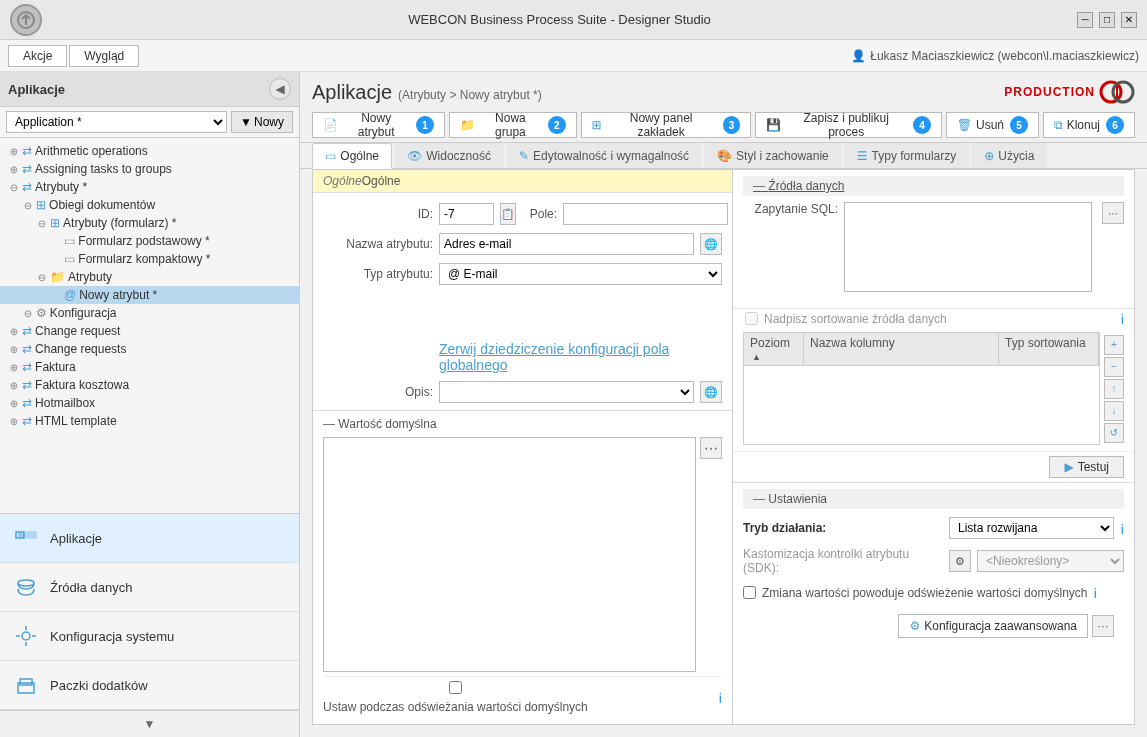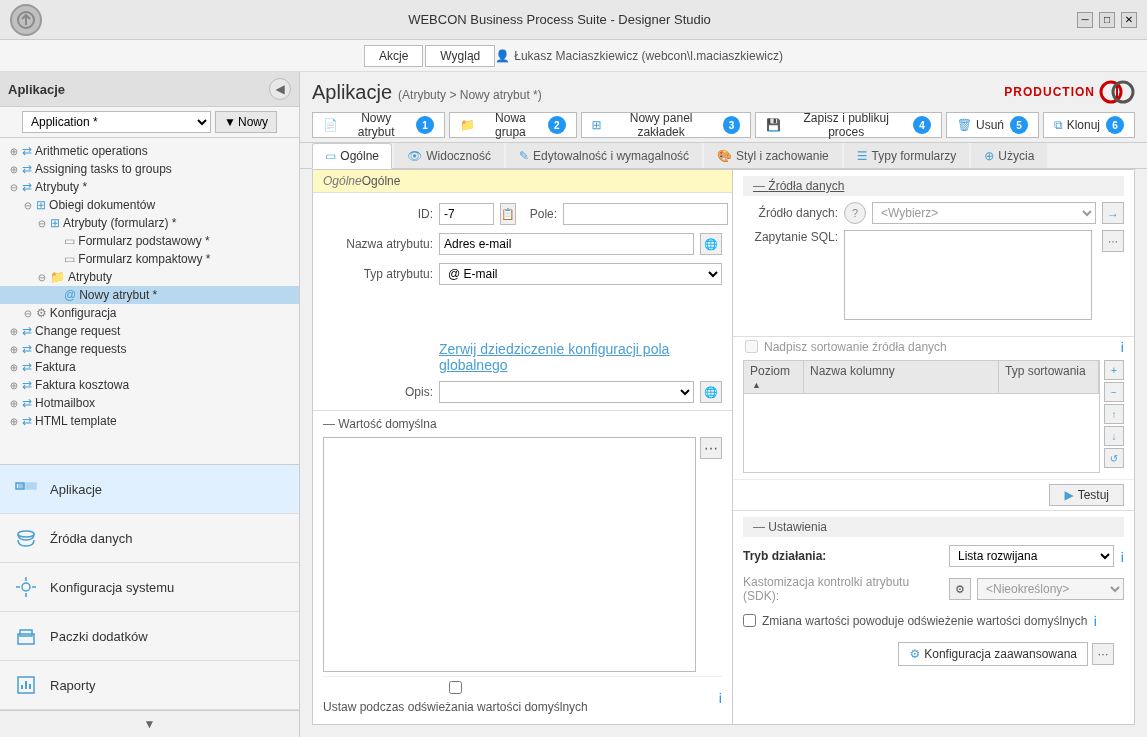--- a/index.html
+++ b/index.html
@@ -29,21 +29,21 @@
     .win-btn { width: 16px; height: 16px; border: 1px solid #999; background: #ddd; cursor: pointer; display: flex; align-items: center; justify-content: center; font-size: 10px; }
 
     
     .menu-bar {
       background: #f5f5f5;
       height: 32px;
       display: flex;
       align-items: center;
       padding: 0 8px;
       border-bottom: 1px solid #ddd;
-      justify-content: center;
+      justify-content: space-between;
     }
     .menu-left { display: flex; gap: 2px; align-items: center; }
     .menu-btn {
       padding: 3px 14px;
       border: 1px solid #bbb;
       background: white;
       cursor: pointer;
       font-size: 12px;
       color: #333;
     }
@@ -79,21 +79,21 @@
       border: 1px solid #bbb;
       background: #e8e8e8;
       cursor: pointer;
       display: flex; align-items: center; justify-content: center;
       font-size: 12px; color: #666;
       border-radius: 50%;
     }
     .sidebar-toolbar {
       display: flex;
       align-items: center;
-      padding: 4px 22px;
+      padding: 4px 6px;
       gap: 4px;
       border-bottom: 1px solid #ccc;
       background: #f5f5f5;
     }
     .sidebar-select {
       flex: 1;
       height: 22px;
       border: 1px solid #bbb;
       background: white;
       font-size: 12px;
@@ -467,21 +467,21 @@
     .sort-ctrl-btn {
       width: 20px; height: 20px;
       border: 1px solid #bbb;
       background: #f0f0f0;
       cursor: pointer;
       display: flex; align-items: center; justify-content: center;
       font-size: 10px; color: #4a9fd4;
     }
     .sort-row-wrap {
       display: flex;
-      align-items: flex-start;
+      align-items: center;
       border-radius: 13px;
     }
     .sort-table-wrap { flex: 1; }
 
     
     .test-section {
       display: flex;
       justify-content: flex-end;
       padding: 4px 10px;
       border-top: 1px solid #eee;
@@ -723,29 +723,20 @@
         <span class="sidebar-nav-label">Konfiguracja systemu</span>
       </div>
       <div class="sidebar-nav-item">
         <div class="sidebar-nav-icon">
           <svg width="24" height="24" viewBox="0 0 24 24">
             <rect x="4" y="10" width="16" height="10" fill="none" stroke="#4a9fd4" stroke-width="1.5"></rect>
             <rect x="6" y="6" width="12" height="6" fill="none" stroke="#4a9fd4" stroke-width="1.5"></rect>
           </svg>
         </div>
         <span class="sidebar-nav-label">Paczki dodatków</span>
-      </div>
-      <div class="sidebar-nav-item">
-        <div class="sidebar-nav-icon">
-          <svg width="24" height="24" viewBox="0 0 24 24">
-            <rect x="4" y="4" width="16" height="16" fill="none" stroke="#4a9fd4" stroke-width="1.5"></rect>
-            <path d="M8 16 L8 12 M12 16 L12 8 M16 16 L16 11" stroke="#4a9fd4" stroke-width="2"></path>
-          </svg>
-        </div>
-        <span class="sidebar-nav-label">Raporty</span>
       </div>
       <div class="sidebar-collapse-btn">▼</div>
     </div>
   </div>
 
   <div class="content-area">
 
     <div class="page-header">
       <div style="display:flex; align-items:baseline; gap:6px">
         <span class="page-title">Aplikacje</span>
@@ -897,28 +888,20 @@
           </div>
         </div>
       </div>
 
       <div class="right-panel">
 
         <div class="datasource-section">
           <div class="ds-header">
             <span style="font-style:italic;color:#777">— </span><span>Źródła danych</span>
           </div>
-          <div class="ds-row">
-            <span class="ds-label">Źródło danych:</span>
-            <button class="form-icon-btn" style="width:22px;height:22px;border-radius:50%;font-size:11px;color:#888;">?</button>
-            <select class="ds-select" style="flex:1">
-              <option>&lt;Wybierz&gt;</option>
-            </select>
-            <button class="ds-arrow-btn">→</button>
-          </div>
           <div class="ds-row" style="align-items:flex-start">
             <span class="ds-label">Zapytanie SQL:</span>
             <textarea class="sql-textarea" style="flex: 1 1 0%; height: 90px;"></textarea>
             <button class="three-dot-btn">⋯</button>
           </div>
         </div>
 
         <div class="sort-section">
           <div class="sort-checkbox-row">
             <input type="checkbox" disabled="" style="">

